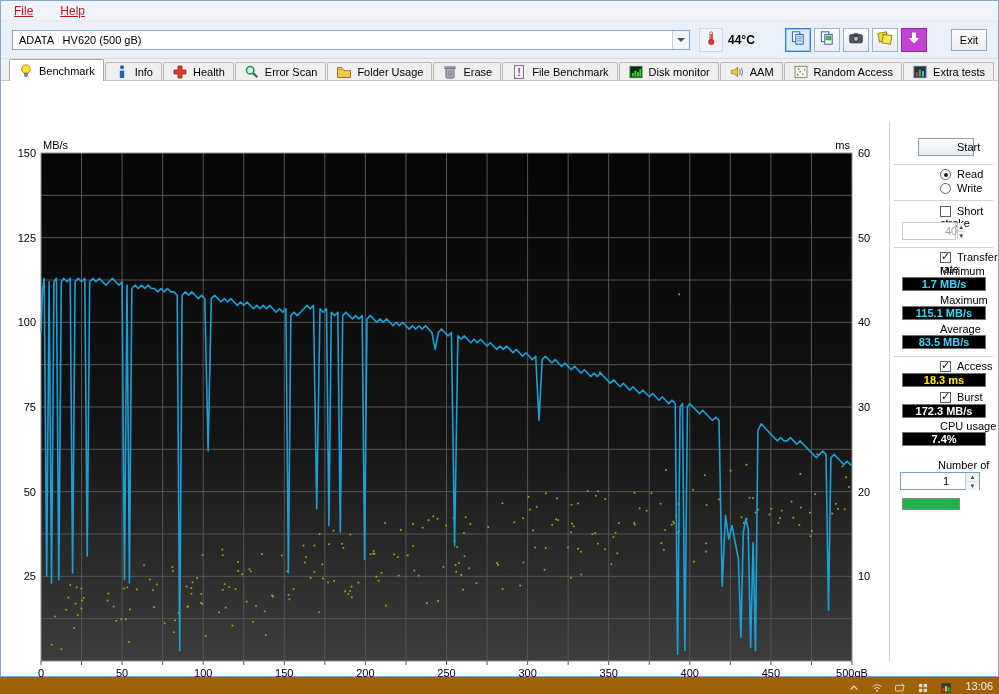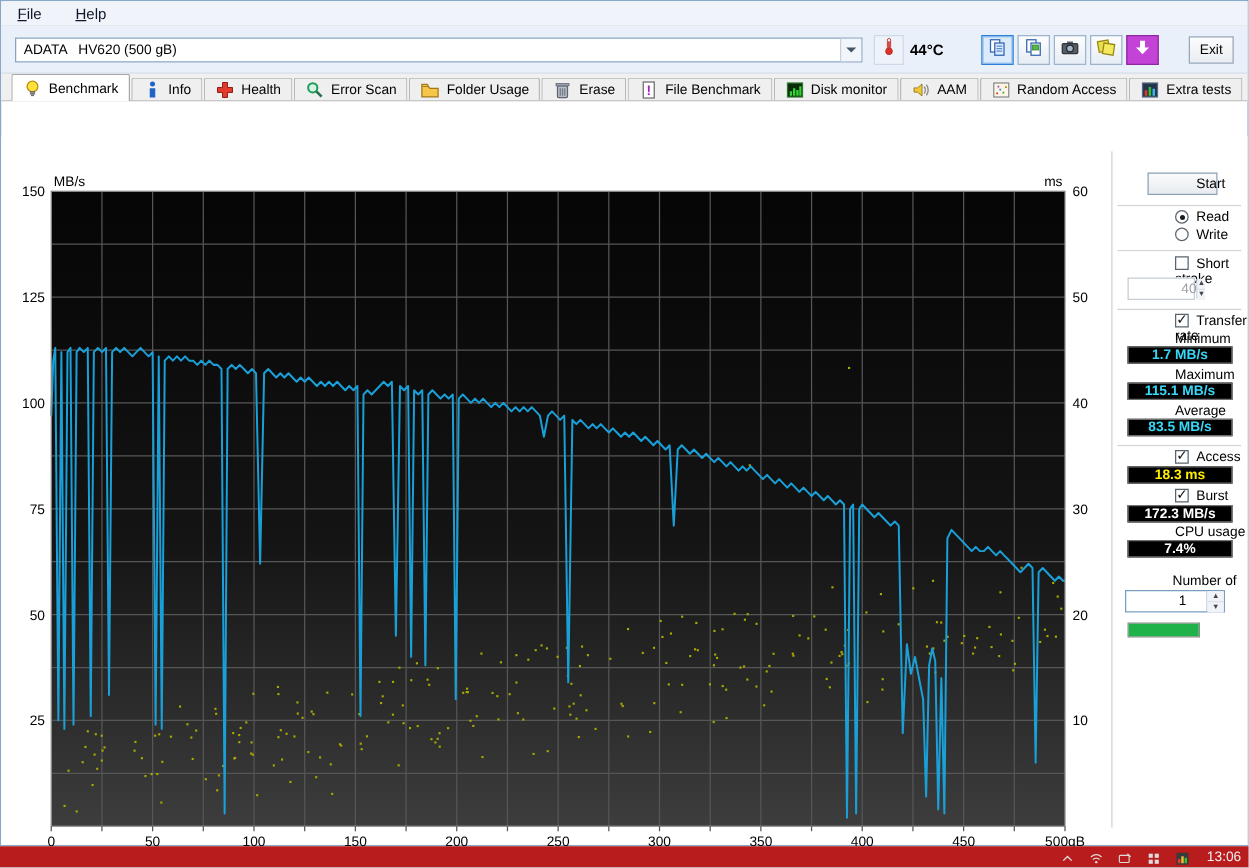--- a/index.html
+++ b/index.html
@@ -6,21 +6,21 @@
   *{box-sizing:border-box;}
   .screen{position:relative;width:999px;height:694px;background:#ffffff;font-family:"Liberation Sans",sans-serif;overflow:hidden;-webkit-font-smoothing:antialiased;}
   
   .app{position:absolute;left:0;top:0;right:0;bottom:17px;background:#fff;border:1px solid #89a8c8;}
   .titlebar{height:27px;display:flex;align-items:center;background:#ffffff;padding-left:9px;}
   .app-icon{width:16px;height:16px;display:inline-block;}
   .title-text{font-size:12px;color:#000;margin-left:8px;white-space:pre;}
   .win-controls{margin-left:auto;display:flex;height:100%;}
   .win-btn{width:42px;height:100%;display:flex;align-items:center;justify-content:center;font-size:13px;color:#333;cursor:default;}
   .menubar{height:20px;background:#f0f4fa;display:flex;align-items:center;padding-left:9px;font-size:12px;gap:19px;border-bottom:1px solid #e4e9f0;}
-  .menu-item{display:inline-block;padding:1px 4px;color:#0f172a;}
+  .menu-item{display:inline-block;padding:1px 4px;color:#b91c1c;text-decoration:underline;}
   .menu-item::first-letter{text-decoration:underline;}
   .toolbar{height:38px;background:#e9f0f9;display:flex;align-items:center;padding:0 11px;border-bottom:1px solid #d4dce6;}
   .combo{width:678px;height:20px;background:#fff;border:1px solid #88a4c4;display:flex;align-items:center;position:relative;}
   .combo-text{font-size:11px;padding-left:6px;white-space:pre;color:#000;flex:1;}
   .combo-btn{width:17px;height:100%;border-left:1px solid #c4d2e2;background:#f2f6fb;display:flex;align-items:center;justify-content:center;}
   .caret-down{width:0;height:0;border-left:4px solid transparent;border-right:4px solid transparent;border-top:4px solid #44576b;}
   .temp-wrap{display:flex;align-items:center;margin-left:9px;}
   .temp-btn{width:24px;height:24px;border:1px solid #cdd9e8;background:#eef3fa;display:flex;align-items:center;justify-content:center;}
   .temp-text{font-size:12px;font-weight:bold;color:#000;margin-left:5px;text-align:right;}
   .tool-group{display:flex;gap:3px;margin-left:30px;}
@@ -56,21 +56,21 @@
   .spin{height:18px;background:#fff;border:1px solid #7a9ebf;display:flex;}
   .spin.disabled{border-color:#c6cdd4;}
   .spin-val{flex:1;font-size:11px;padding:2px 0 0 4px;}
   .spin.disabled .spin-val{color:#9aa0a6;}
   .spin-btns{width:14px;border-left:1px solid #c4d0dc;display:flex;flex-direction:column;}
   .spin-btns span{flex:1;font-size:6px;line-height:8px;text-align:center;color:#444;background:#f0f3f7;}
   .spin-btns span:first-child{border-bottom:1px solid #d8dee6;}
   .progress{position:absolute;width:58px;height:12px;border:1px solid #8a8a8a;background:#e6e6e6;}
   .progress .fill{height:100%;background:#1fb14a;width:100%;}
   
-  .taskbar{position:absolute;left:0;right:0;bottom:0;height:17px;background:#b91c1c;display:flex;align-items:center;justify-content:flex-end;padding-right:6px;gap:11px;}
+  .taskbar{position:absolute;left:0;right:0;bottom:0;height:17px;background:#a16207;display:flex;align-items:center;justify-content:flex-end;padding-right:6px;gap:11px;}
   .tray-icon{width:12px;height:12px;display:inline-block;}
   .clock{color:#f0f0f0;font-size:11px;padding-left:2px;}
 </style>
 </head>
 <body>
 
 <div class="screen">
   <div class="app">
 
 

